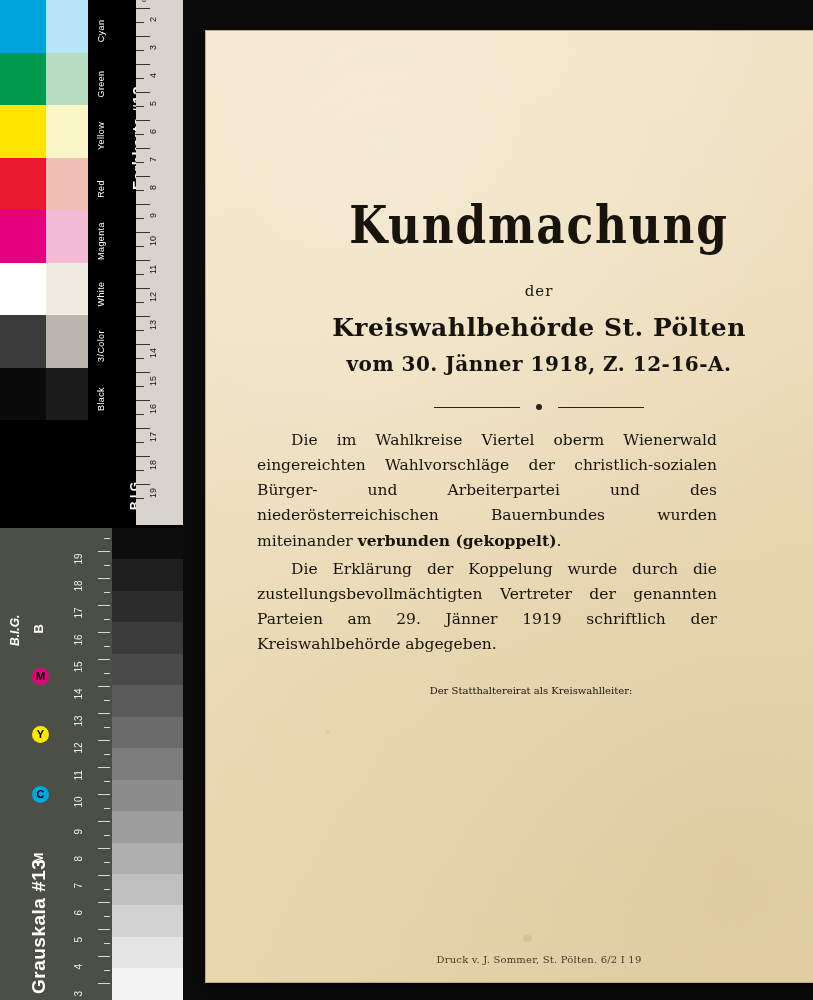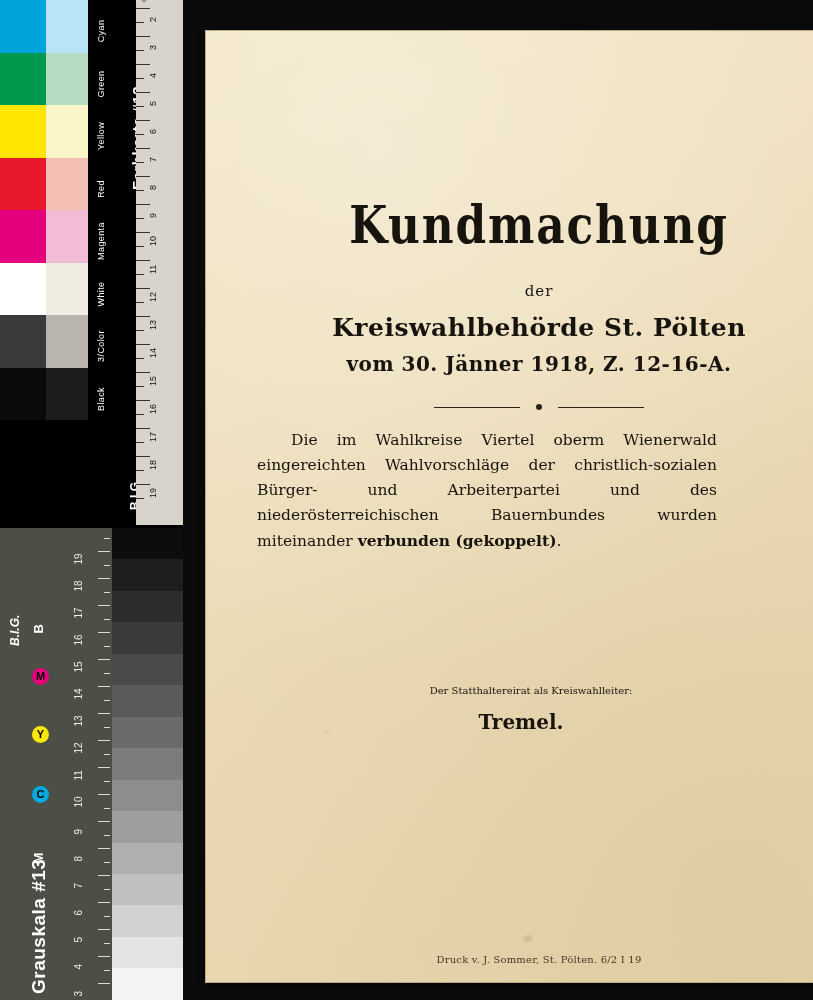--- a/index.html
+++ b/index.html
@@ -605,22 +605,22 @@
     <div id="poster-dateline">vom 30. Jänner 1918, Z. 12-16-A.</div>
 
     <div id="divider">
       <div class="ln l"></div>
       <div class="dot"></div>
       <div class="ln r"></div>
     </div>
 
     <div id="body-text">
         <p>Die im Wahlkreise Viertel oberm Wienerwald eingereichten Wahlvorschläge der christlich-sozialen Bürger- und Arbeiterpartei und des niederösterreichischen Bauernbundes wurden miteinander <b>verbunden (gekoppelt)</b>.</p>
+        <p>Die Erklärung der Koppelung wurde durch die zustellungsbevollmächtigten Vertreter der genannten Parteien am 29. Jänner 1919 schriftlich der Kreiswahlbehörde abgegeben.</p>
       </div>
 
     <div id="signature-block">
       <div id="sig-role">Der Statthaltereirat als Kreiswahlleiter:</div>
-      <div id="sig-name">Tremel.</div>
     </div>
 
     <div id="printer-line">Druck v. J. Sommer, St. Pölten.  6/2 I 19</div>
   </div>
 </div>
 
 </body></html>

